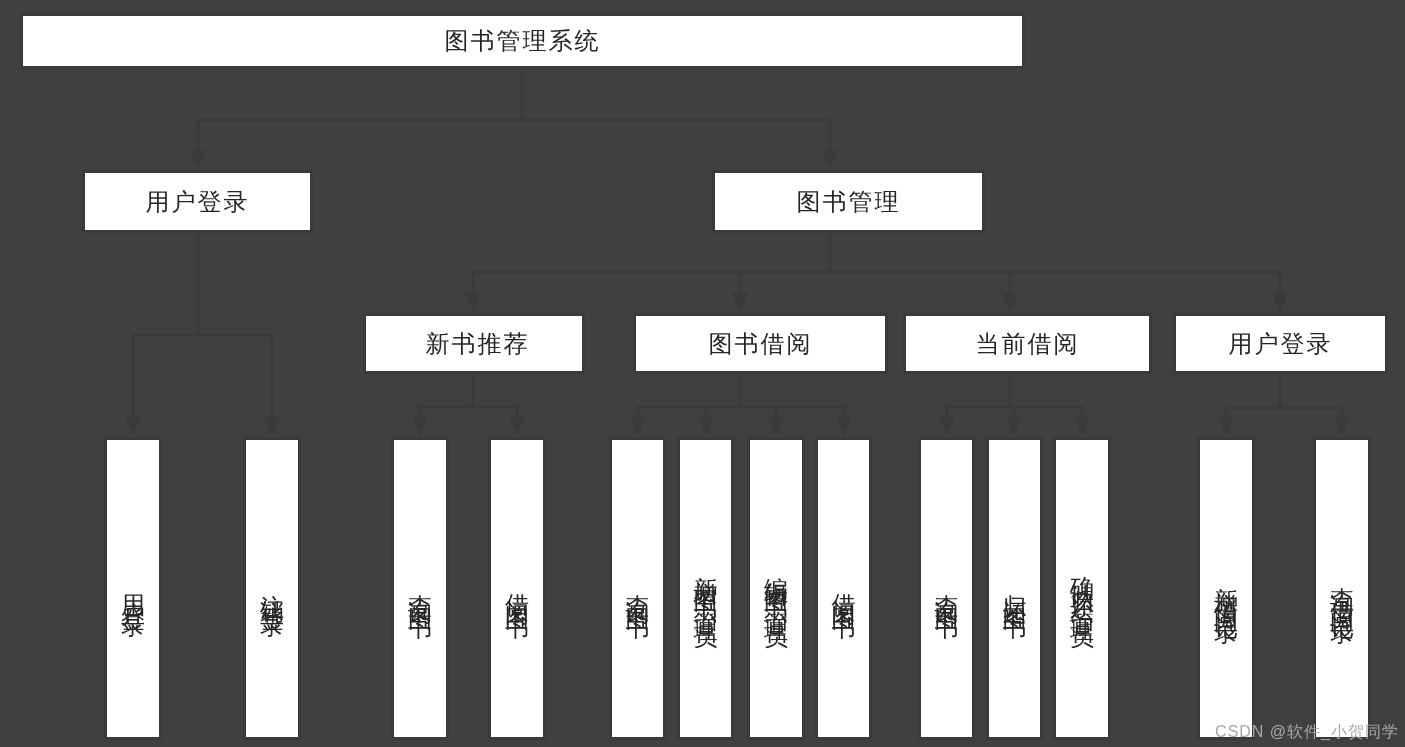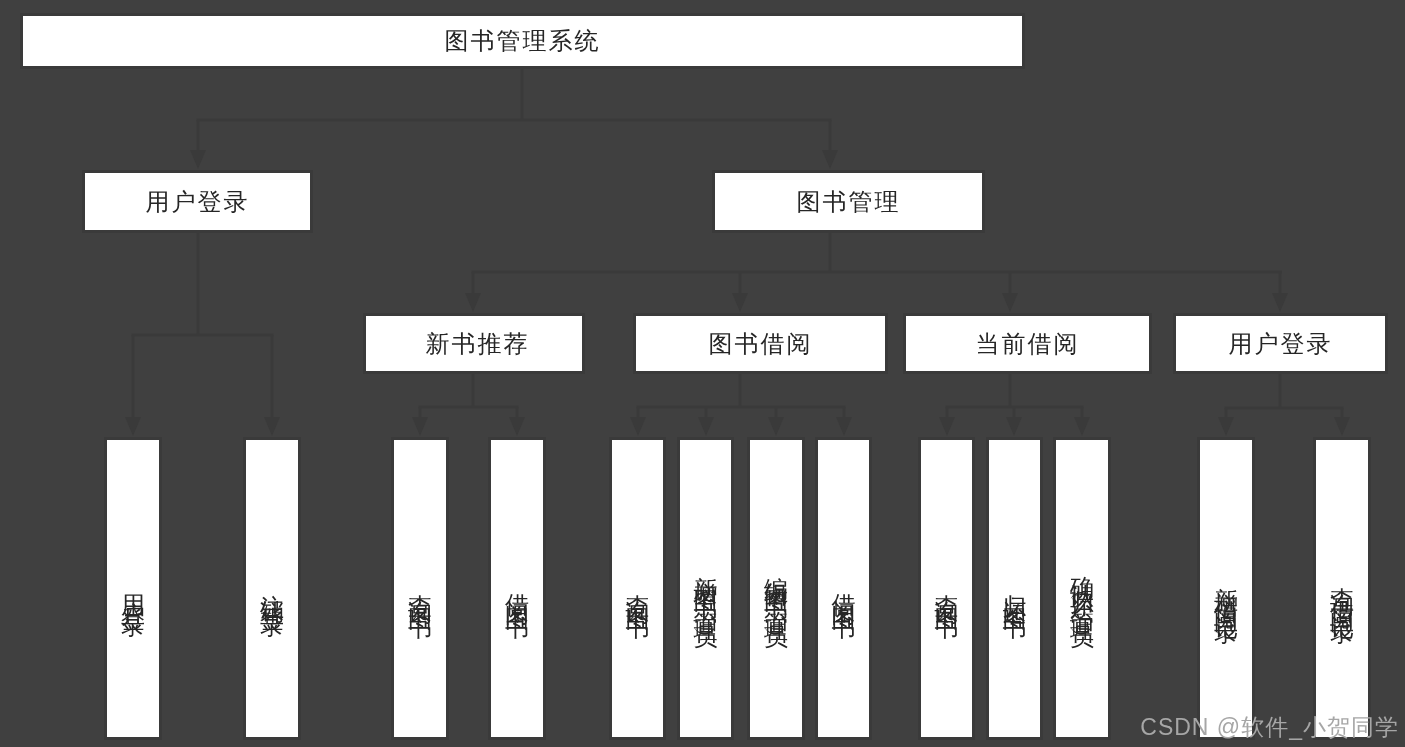--- a/index.html
+++ b/index.html
@@ -42,21 +42,21 @@
     text-orientation: mixed;
     font-size: 24px;
     line-height: 1;
     letter-spacing: 7px;
     white-space: nowrap;
   }
   .watermark {
     position: absolute;
     right: 6px;
     bottom: 4px;
-    font-size: 23px;
+    font-size: 16px;
     color: #a6a6a6;
     letter-spacing: 1px;
     white-space: nowrap;
   }
   svg line { stroke: #3a3a3a; stroke-width: 3; }
   svg polygon { fill: #3a3a3a; }
 </style>
 </head>
 <body>
 

